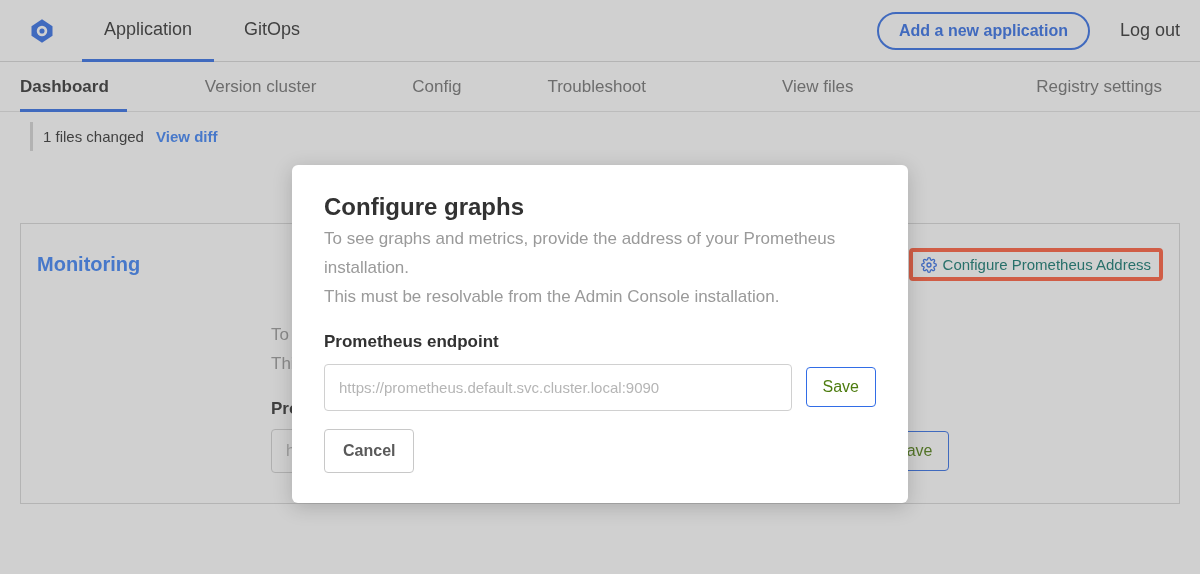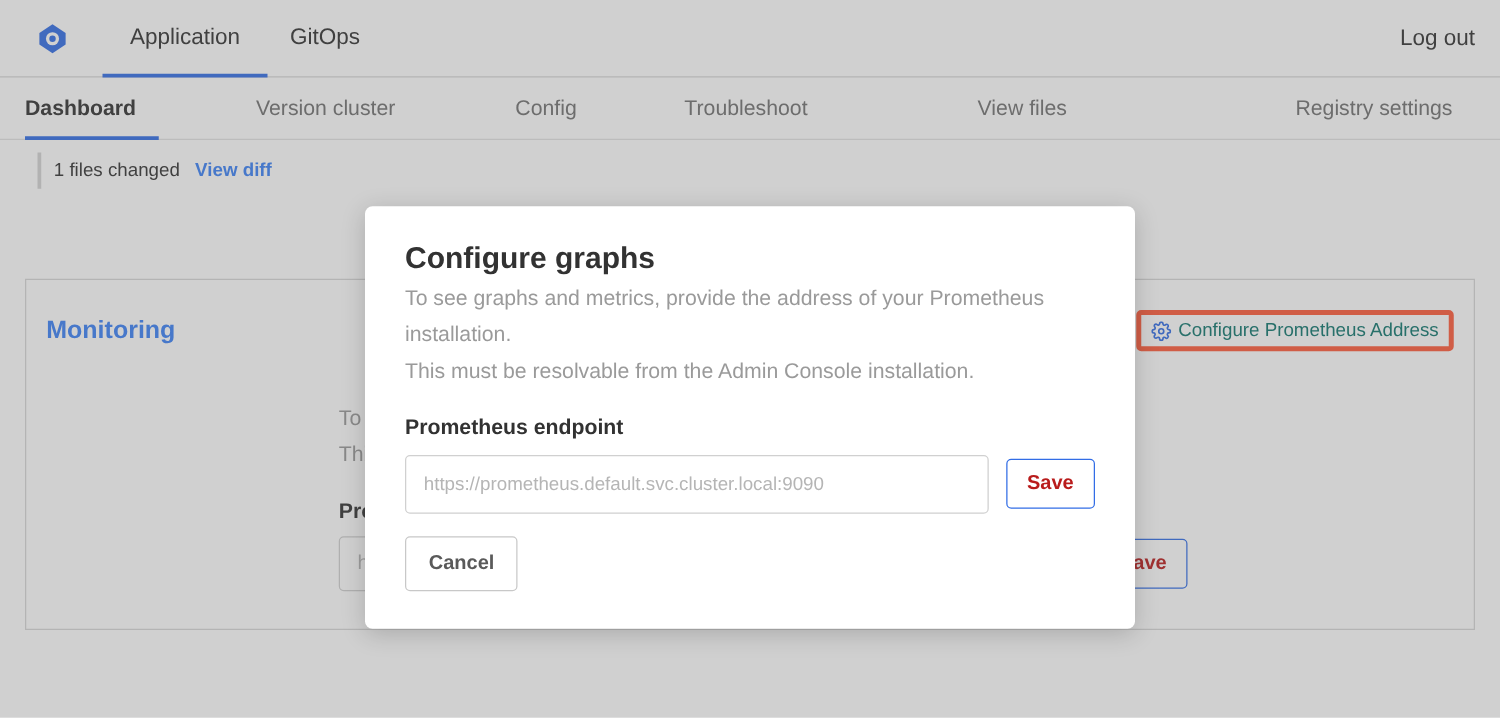--- a/index.html
+++ b/index.html
@@ -1,20 +1,20 @@
 <!DOCTYPE html>
 <html><head>
 <meta charset="utf-8">
 <style>
 * { box-sizing: border-box; margin: 0; padding: 0; }
 body { font-family: -apple-system, BlinkMacSystemFont, "Segoe UI", Helvetica, Arial, sans-serif; width: 1200px; height: 574px; background: #fff; overflow: hidden; position: relative; color: #323232; }
 
 .topbar { display: flex; align-items: center; height: 62px; padding: 0 20px 0 28px; border-bottom: 1px solid #d7d7d7; }
 .logo { width: 28px; height: 28px; margin-right: 48px; display: flex; align-items: center; justify-content: center; }
-.top-tabs { display: flex; gap: 40px; height: 100%; align-items: center; }
+.top-tabs { display: flex; gap: 52px; height: 100%; align-items: center; }
 .top-tab { font-size: 18px; color: #323232; padding-bottom: 2px; height: 100%; display: flex; align-items: center; position: relative; cursor: pointer; }
 .top-tab.active::after { content: ""; position: absolute; left: -22px; right: -22px; bottom: -1px; height: 3px; background: #326de6; }
 .top-right { margin-left: auto; display: flex; align-items: center; gap: 30px; }
 .add-btn { border: 2px solid #326de6; color: #326de6; background: #fff; padding: 8px 20px; border-radius: 22px; font-size: 16px; font-weight: 600; cursor: pointer; }
 .logout { font-size: 18px; color: #323232; cursor: pointer; }
 
 .secondbar { display: flex; align-items: center; height: 50px; padding: 0 20px; border-bottom: 1px solid #e3e3e3; gap: 0; }
 .sec-tab { font-size: 17px; color: #717171; cursor: pointer; padding: 0 18px; height: 100%; display: flex; align-items: center; position: relative; }
 .sec-tab:first-child { padding-left: 0; }
 .sec-tab.active { color: #323232; font-weight: 600; }
@@ -33,21 +33,21 @@
 .configure-link { color: #0f766e; font-weight: 400; font-size: 15px; display: flex; align-items: flex-end; gap: 6px; cursor: pointer; }
 .highlight-box { border: 4px solid #ff5b3a; border-radius: 4px; padding: 4px 8px; }
 .gear-icon { width: 16px; height: 16px; display: inline-flex; }
 
 .panel-body { margin-top: 40px; padding-left: 240px; max-width: 940px; }
 .desc { color: #9a9a9a; font-size: 17px; line-height: 1.7; }
 .field-label { font-weight: 700; font-size: 17px; color: #323232; margin-top: 20px; margin-bottom: 10px; }
 .input-row { display: flex; align-items: center; gap: 18px; }
 .text-input { flex: 1; border: 1px solid #d0d0d0; border-radius: 4px; padding: 12px 14px; font-size: 16px; color: #323232; max-width: 590px; }
 .text-input::placeholder { color: #b5b5b5; }
-.save-btn { border: 1px solid #326de6; color: #b91c1c; background: #fff; border-radius: 4px; padding: 10px 16px; font-size: 16px; font-weight: 700; cursor: pointer; }
+.save-btn { border: 1px solid #326de6; color: #4d7c0f; background: #fff; border-radius: 4px; padding: 10px 16px; font-size: 16px; font-weight: 400; cursor: pointer; }
 
 .overlay { position: absolute; inset: 0; background: rgba(100,100,100,0.30); display: flex; align-items: flex-start; justify-content: center; }
 .modal { background: #fff; border-radius: 6px; margin-top: 165px; width: 616px; padding: 28px 32px 30px 32px; box-shadow: 0 4px 20px rgba(0,0,0,0.18); }
 .modal h2 { font-size: 24px; font-weight: 800; color: #323232; margin-bottom: 4px; }
 .modal .mdesc { color: #9a9a9a; font-size: 17px; line-height: 1.7; margin-bottom: 20px; }
 .modal .mlabel { font-weight: 700; font-size: 17px; color: #323232; margin-bottom: 12px; }
 .modal .mrow { display: flex; align-items: center; gap: 14px; margin-bottom: 18px; }
 .modal .mrow input { flex: 1; border: 1px solid #d0d0d0; border-radius: 4px; padding: 14px 14px; font-size: 15px; }
 .modal .mrow input::placeholder { color: #b5b5b5; }
 .cancel-btn { border: 1px solid #c8c8c8; background: #fff; color: #5a5a5a; border-radius: 4px; padding: 12px 18px; font-size: 16px; font-weight: 600; cursor: pointer; }
@@ -61,20 +61,21 @@
         <polygon points="12,2 21,8 21,16 12,22 3,16 3,8" fill="#326de6"></polygon>
         <circle cx="12" cy="12" r="4.5" fill="#fff"></circle>
         <circle cx="12" cy="12" r="2.2" fill="#326de6"></circle>
       </svg>
   </div>
   <div class="top-tabs">
     <div class="top-tab active">Application</div>
     <div class="top-tab">GitOps</div>
   </div>
   <div class="top-right">
+    <button class="add-btn">Add a new application</button>
     <div class="logout">Log out</div>
   </div>
 </div>
 
 <div class="secondbar">
   <div class="sec-tab active">Dashboard</div>
   <div class="sec-spacer" style="flex:0 0 60px"></div>
   <div class="sec-tab">Version cluster</div>
   <div class="sec-spacer" style="flex:0 0 60px"></div>
   <div class="sec-tab">Config</div>

